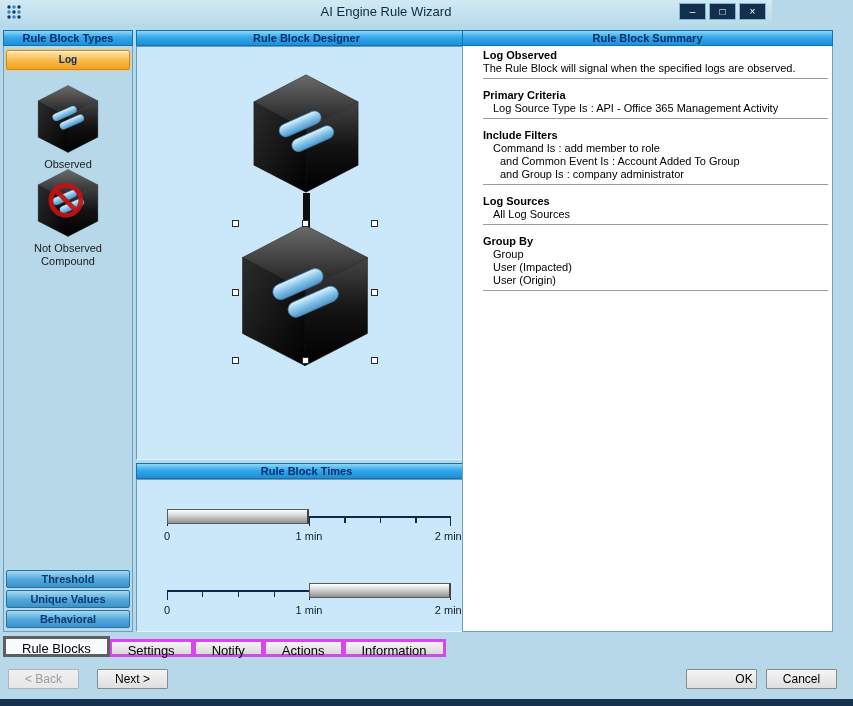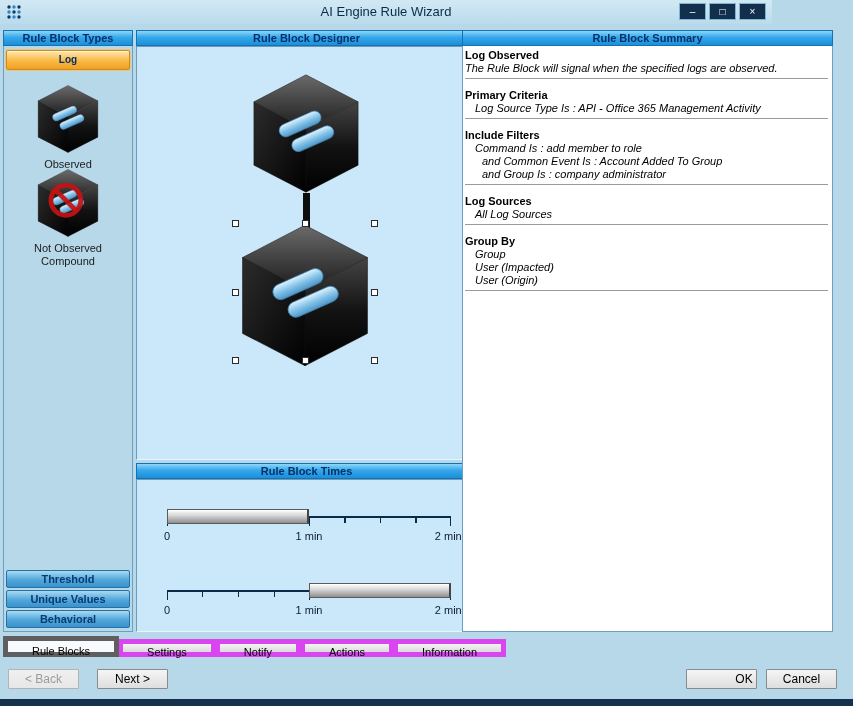--- a/index.html
+++ b/index.html
@@ -103,33 +103,33 @@
     border:1px solid #5a5a5a; border-right:2px solid #444;
     box-shadow: inset 0 1px 0 #fff;
   }
   .tick-label { position:absolute; top:28px; font-size:11px; color:#0b1d33; transform:translateX(-50%); white-space:nowrap; }
   .tl-0{left:0} .tl-1{left:50%} .tl-2{left:100%}
   
   #right-col { position:absolute; left:462px; top:30px; width:371px; height:602px; }
   #summary-body {
     position:absolute; left:0; top:16px; right:0; bottom:0;
     background:#fff; border:1px solid #6f9fbe; border-top:none;
-    padding:3px 4px 0 2px; font-size:11px; overflow:hidden;
+    padding:3px 4px 0 20px; font-size:11px; overflow:hidden;
   }
   .sum-title { font-weight:bold; line-height:13px; }
-  .sum-line { line-height:13px;font-style:italic; }
+  .sum-line { line-height:13px; }
   .ind1 { padding-left:10px; }
   .ind2 { padding-left:17px; }
   .sum-hr { border-top:1px solid #9a9a9a; margin:3px 0 10px 0; }
   
   #tabbar { position:absolute; left:3px; top:636px; height:22px; display:flex; align-items:flex-start; }
   .tab {
-    height:18px; line-height:17px; padding:0 24px; font-size:11px; color:#000;
+    height:18px; line-height:17px; padding:0 16px; font-size:13px; color:#000;
     background: linear-gradient(#f5f5f5, #d9d9d9);
-    border:5px solid #d946ef; margin-left:-1px; margin-top:3px;
+    border:3px solid #d946ef; margin-left:-1px; margin-top:3px;
     cursor:default; white-space:nowrap;
   }
   .tab.active {
     height:21px; line-height:20px; margin-top:0; margin-left:0;
     background:#f7fbfe; border-color:#5f5f5f; position:relative; z-index:2;
   }
   
   #footer { position:absolute; left:0; top:666px; width:853px; height:28px; }
   .btn {
     position:absolute; height:20px; width:71px; font-size:12px; text-align:center;

